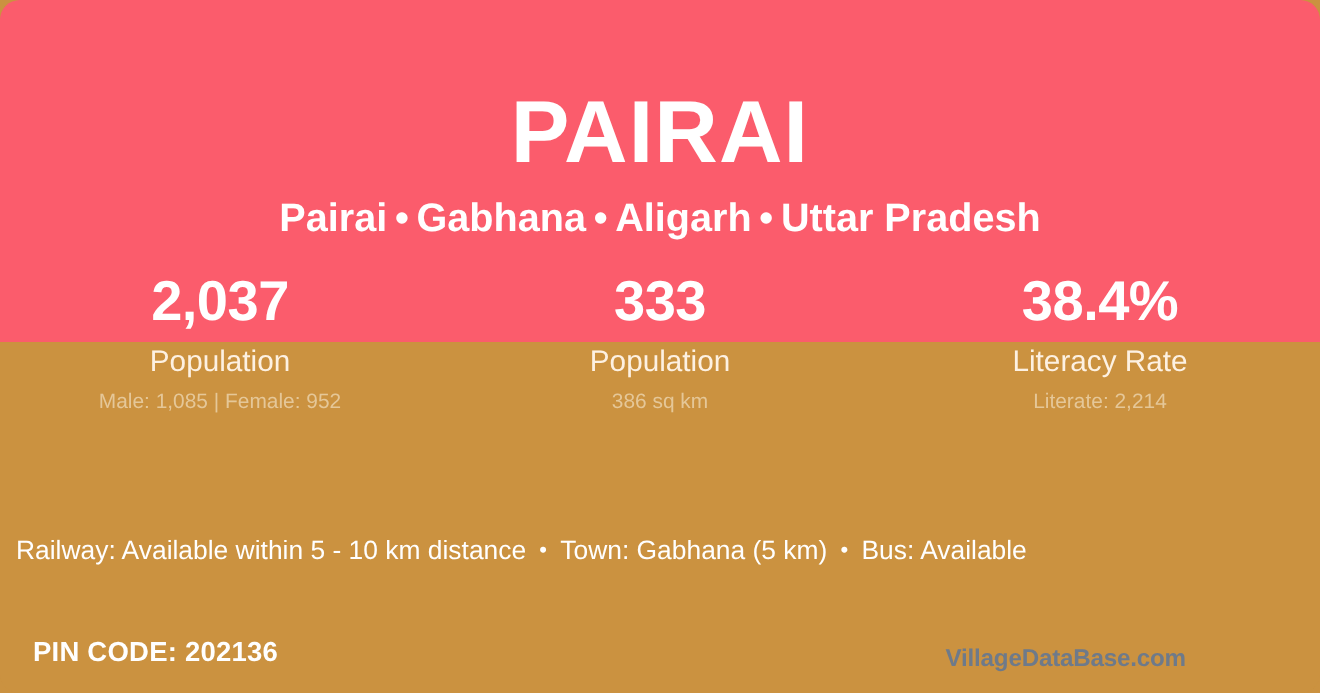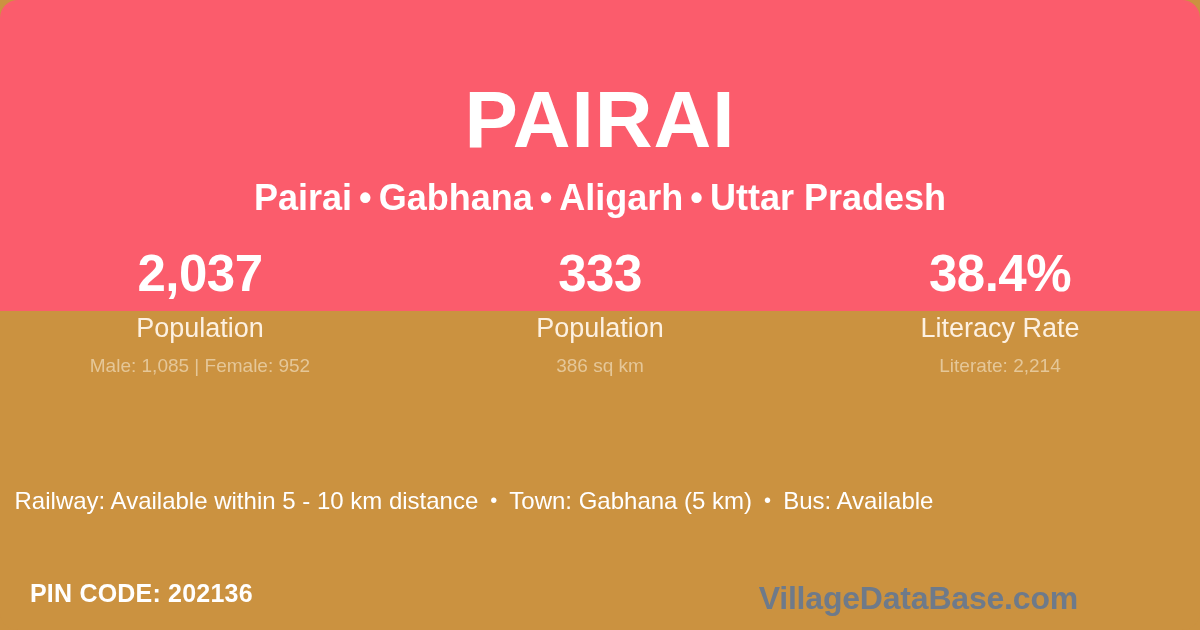--- a/index.html
+++ b/index.html
@@ -132,21 +132,21 @@
     font-size: 25px;
     font-weight: 700;
     line-height: 34px;
     color: #ffffff;
     letter-spacing: 0.2px;
   }
   .brand {
     position: absolute;
     right: 30px;
     top: 10px;
-    font-size: 32px;
+    font-size: 22px;
     font-weight: 700;
     line-height: 32px;
     color: #6e7a8a;
     letter-spacing: -0.2px;
   }
 </style>
 </head>
 <body>
 
 <div class="card">

